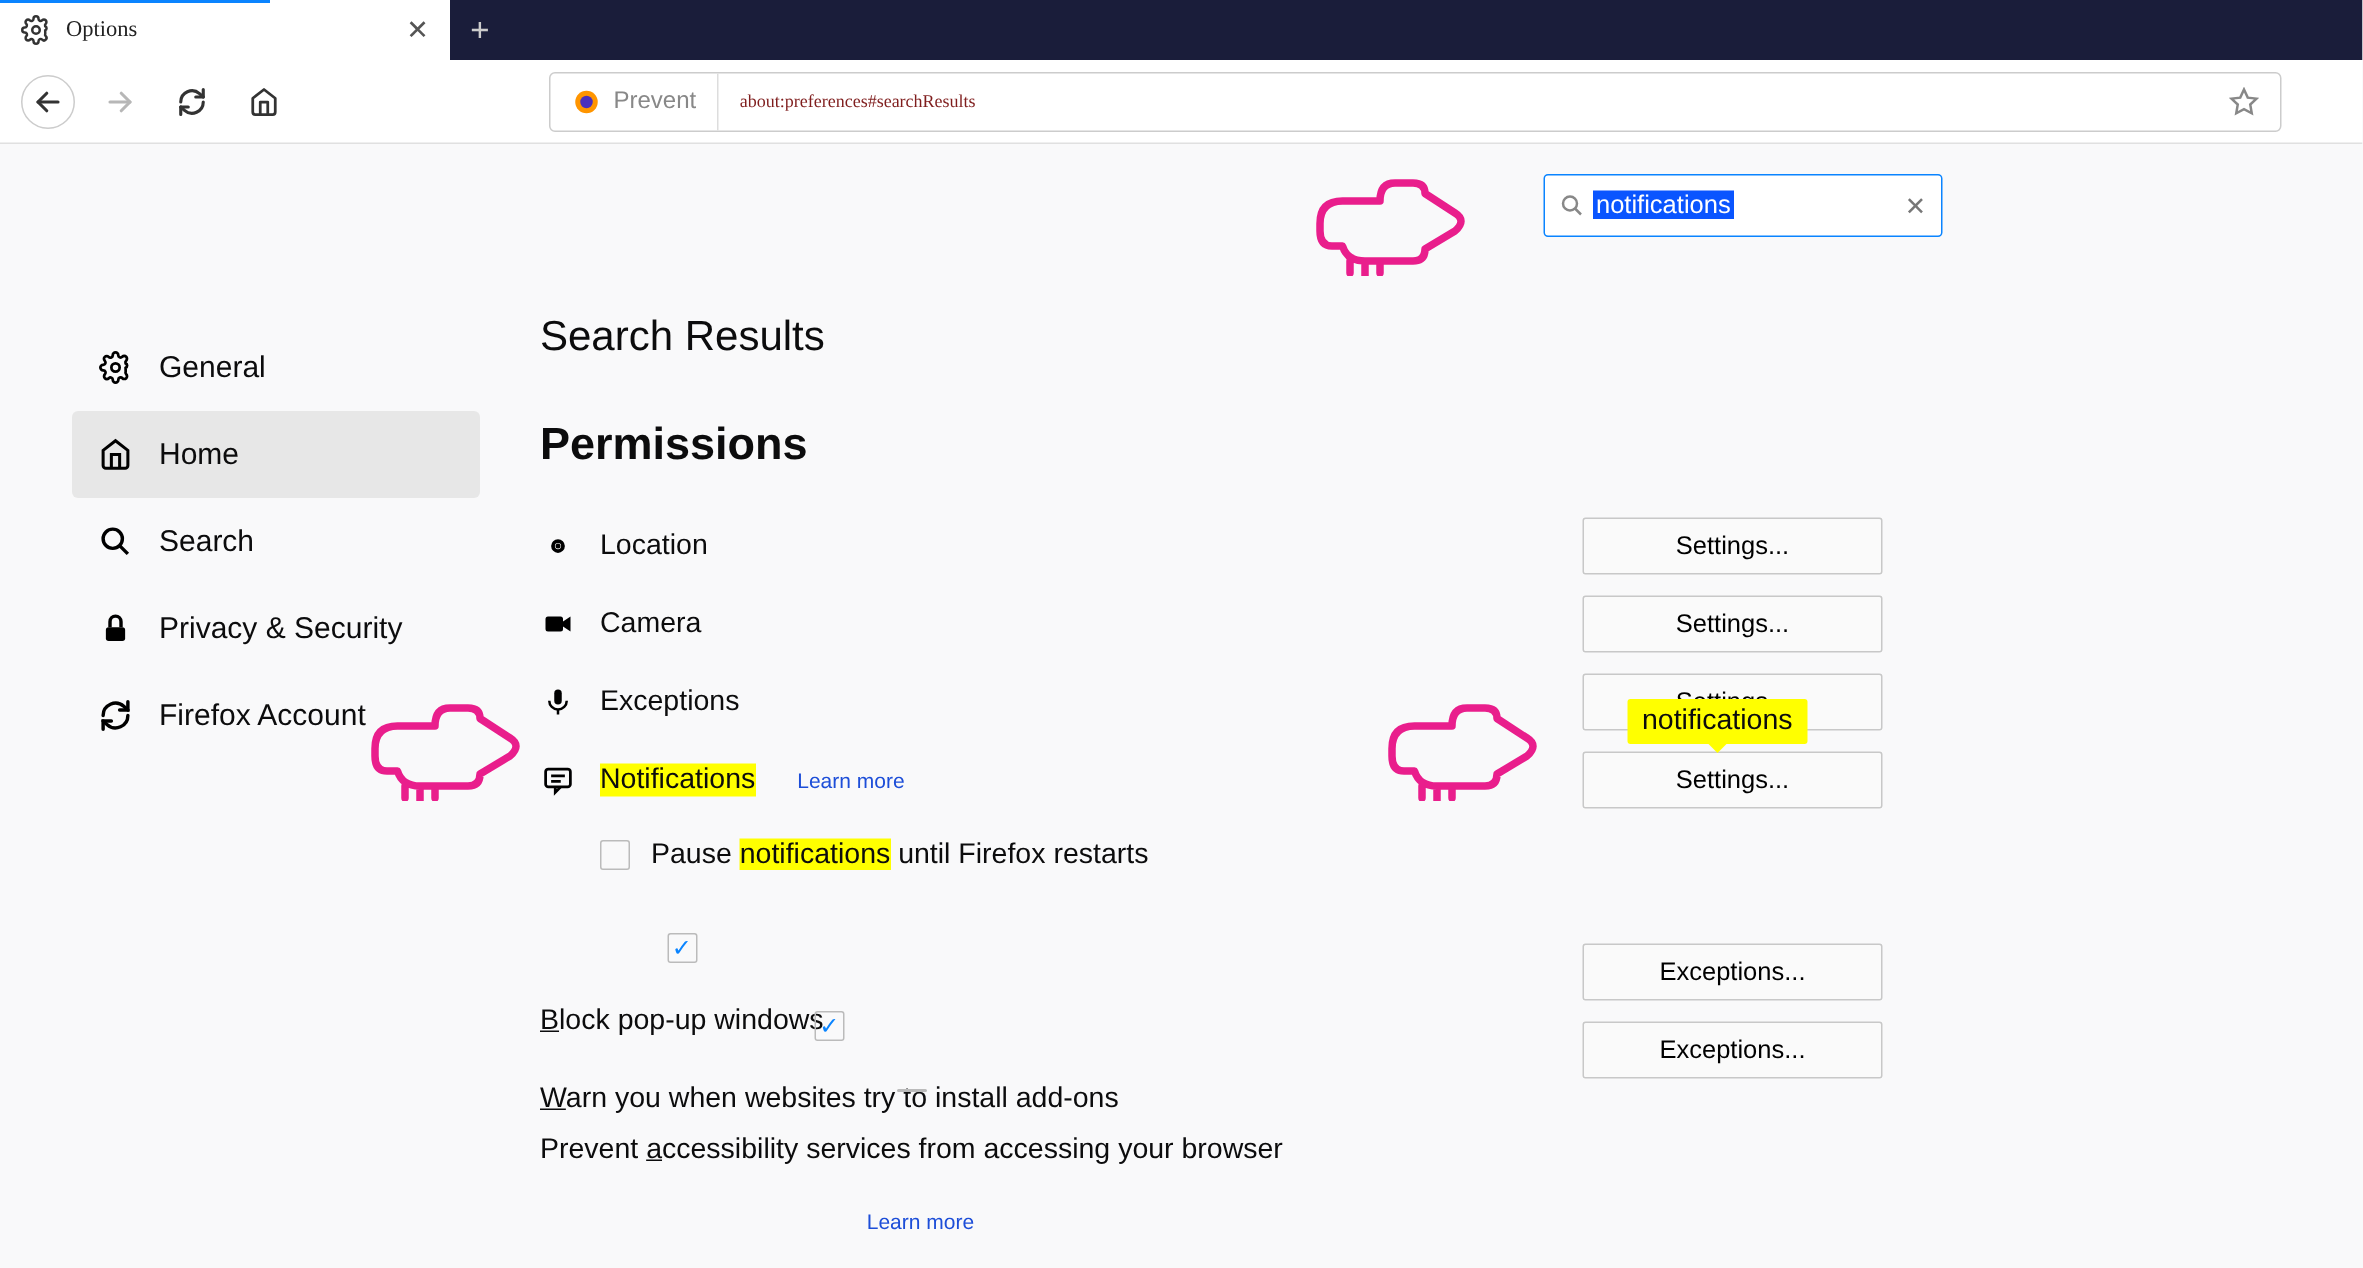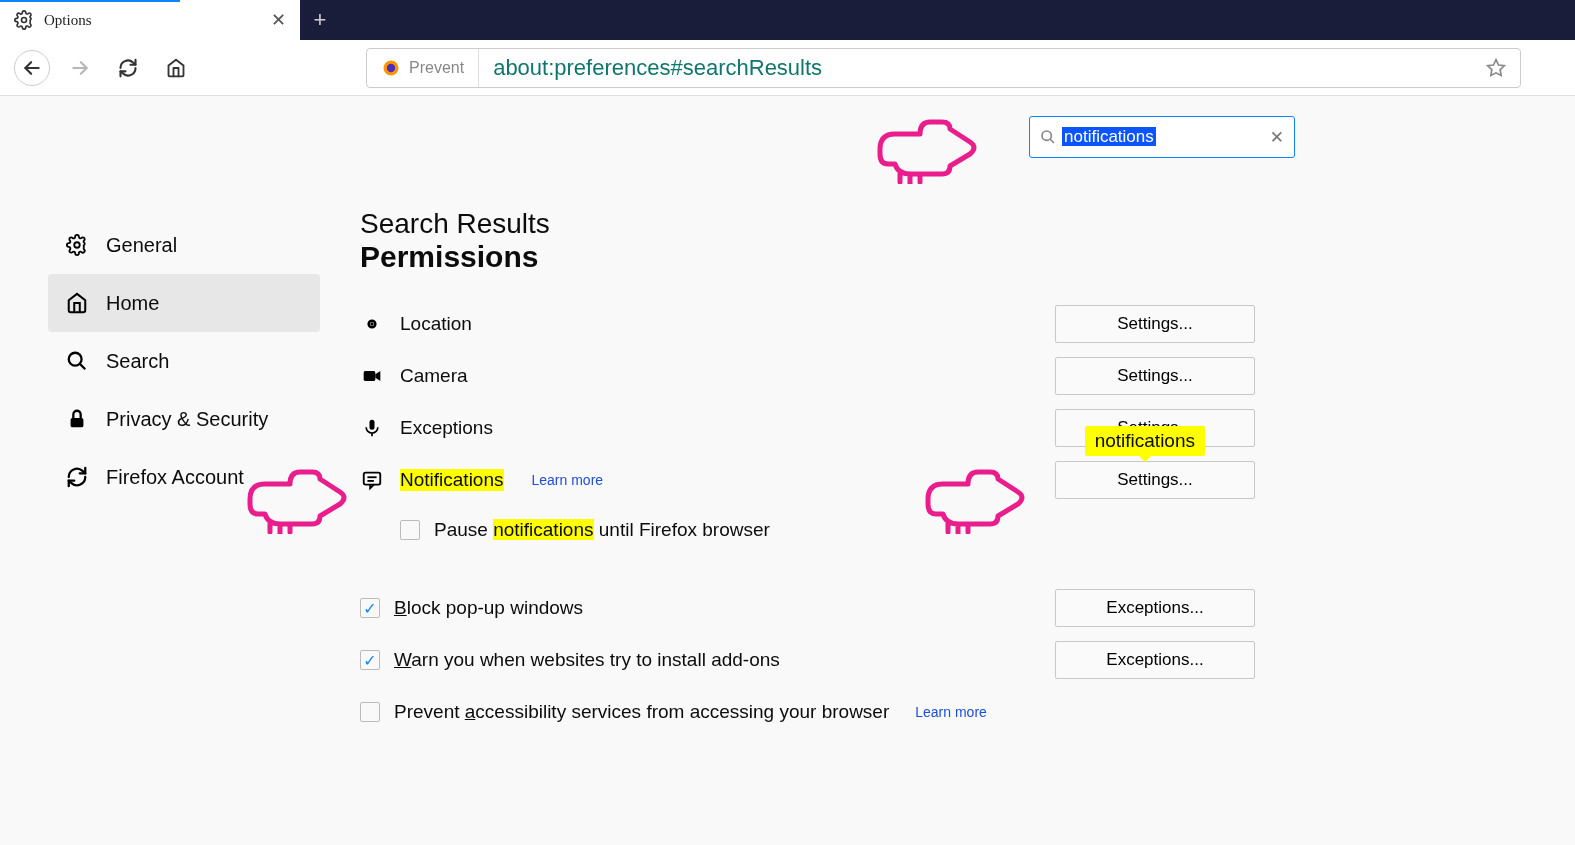--- a/index.html
+++ b/index.html
@@ -14,50 +14,50 @@
   .newtab { display: flex; align-items: center; justify-content: center; width: 40px; color: #ccc; font-size: 22px; cursor: pointer; }
 
   
   .toolbar { display: flex; align-items: center; height: 56px; background: #fff; border-bottom: 1px solid #e0e0e0; padding: 0 14px; gap: 12px; }
   .navbtn { width: 36px; height: 36px; display:flex; align-items:center; justify-content:center; border-radius: 4px; }
   .navbtn.circle { border: 1px solid #ccc; border-radius: 50%; }
   .navbtn.disabled svg { opacity: .35; }
   .urlbar { flex: 1; margin-left: 160px; margin-right: 40px; height: 40px; border: 1px solid #ccc; border-radius: 4px; display: flex; align-items: center; background: #fff; }
   .identity { display: flex; align-items: center; gap: 8px; padding: 0 14px; border-right: 1px solid #ddd; height: 100%; }
   .identity-label { color: #888; font-size: 16px; }
-  .url-text { padding: 0 14px; font-size: 22px; color: #0f766e; }
+  .url-text { padding: 0 14px; font-size: 12px; color: #7f1d1d; font-family: Liberation Serif, serif; }
   .star { margin-left: auto; padding: 0 14px; color: #888; }
 
   
   .content { display: flex; position: relative; height: calc(845px - 96px); }
   .sidebar { width: 320px; padding: 120px 0 0 48px; }
   .sb-item { display: flex; align-items: center; gap: 18px; height: 58px; padding: 0 18px; font-size: 20px; cursor: pointer; border-radius: 4px; }
   .sb-item.active { background: #e7e7e7; }
 
   .main { flex: 1; padding: 28px 40px 0 40px; position: relative; }
   .searchbox { position: absolute; right: 280px; top: 20px; width: 266px; height: 42px; border: 1px solid #0a84ff; border-radius: 3px; display: flex; align-items: center; padding: 0 10px; background: #fff; }
   .searchbox .sel { background: #0a55ff; color: #fff; padding: 0 2px; }
   .searchbox .clear { color: #777; cursor: pointer; font-size: 17px; }
 
-  .page-title { font-size: 28px; font-weight: 400; margin-top: 84px; }
+  .page-title { font-size: 28px; font-weight: 400; margin-top: 84px; margin-bottom: 40px; }
   .section-title { font-size: 30px; font-weight: 700; margin-bottom: 24px; }
 
   .perm-row { display: flex; align-items: center; height: 52px; }
   .perm-left { display: flex; align-items: center; gap: 16px; font-size: 19px; }
   .perm-icon { width: 24px; display:flex; justify-content:center; }
   .perm-btn { margin-left: auto; margin-right: 280px; width: 200px; height: 38px; border: 1px solid #c8c8c8; background: #fafafa; font-size: 17px; cursor: pointer; border-radius: 2px; }
 
   .highlight { background: #ffff00; }
   .learnmore { color: #1d4ed8; text-decoration: none; font-size: 14px; margin-left: 12px; }
 
   .sub-row { display: flex; align-items: center; gap: 14px; margin-left: 40px; font-size: 19px; height: 48px; }
   .checkbox { width: 20px; height: 20px; border: 1px solid #bbb; border-radius: 2px; display:flex; align-items:center; justify-content:center; font-size:16px; color:#0a84ff; }
   .checked::after { content: "✓"; }
 
-  .check-row { display: flex; align-items: center; gap: 14px; font-size: 19px; height: 52px; }
+  .check-row { display: flex; align-items: center; gap: 28px; font-size: 19px; height: 52px; flex-direction: column; }
   .ukey { text-decoration: underline; }
 
   .tooltip { position: absolute; background: #ffff00; padding: 4px 10px; font-size: 19px; border-radius: 2px; }
   .tooltip::after { content: ""; position: absolute; bottom: -6px; left: 50%; margin-left: -6px; border: 6px solid transparent; border-top-color: #ffff00; border-bottom: none; }
 
   .pointer { position: absolute; pointer-events: none; }
 
   svg { display: block; }
 </style>
 </head>
@@ -245,21 +245,21 @@
         <span class="highlight">Notifications</span>
         <a class="learnmore" href="#">Learn more</a>
       </div>
       <button class="perm-btn">Settings...</button>
       <div class="tooltip" style="right:330px; top:-28px;">notifications</div>
     </div>
 
     <div class="sub-row">
       <span class="checkbox"></span>
       <span>
-        <span>Pause </span><span class="highlight">notifications</span><span> until Firefox browser</span>
+        <span>Pause </span><span class="highlight">notifications</span><span> until Firefox restarts</span>
       </span>
     </div>
 
     <div style="height:28px;"></div>
 
     <div class="perm-row">
       <div class="check-row">
         <span class="checkbox checked"></span>
         <span><span class="ukey">B</span><span>lock pop-up windows</span></span>
       </div>

